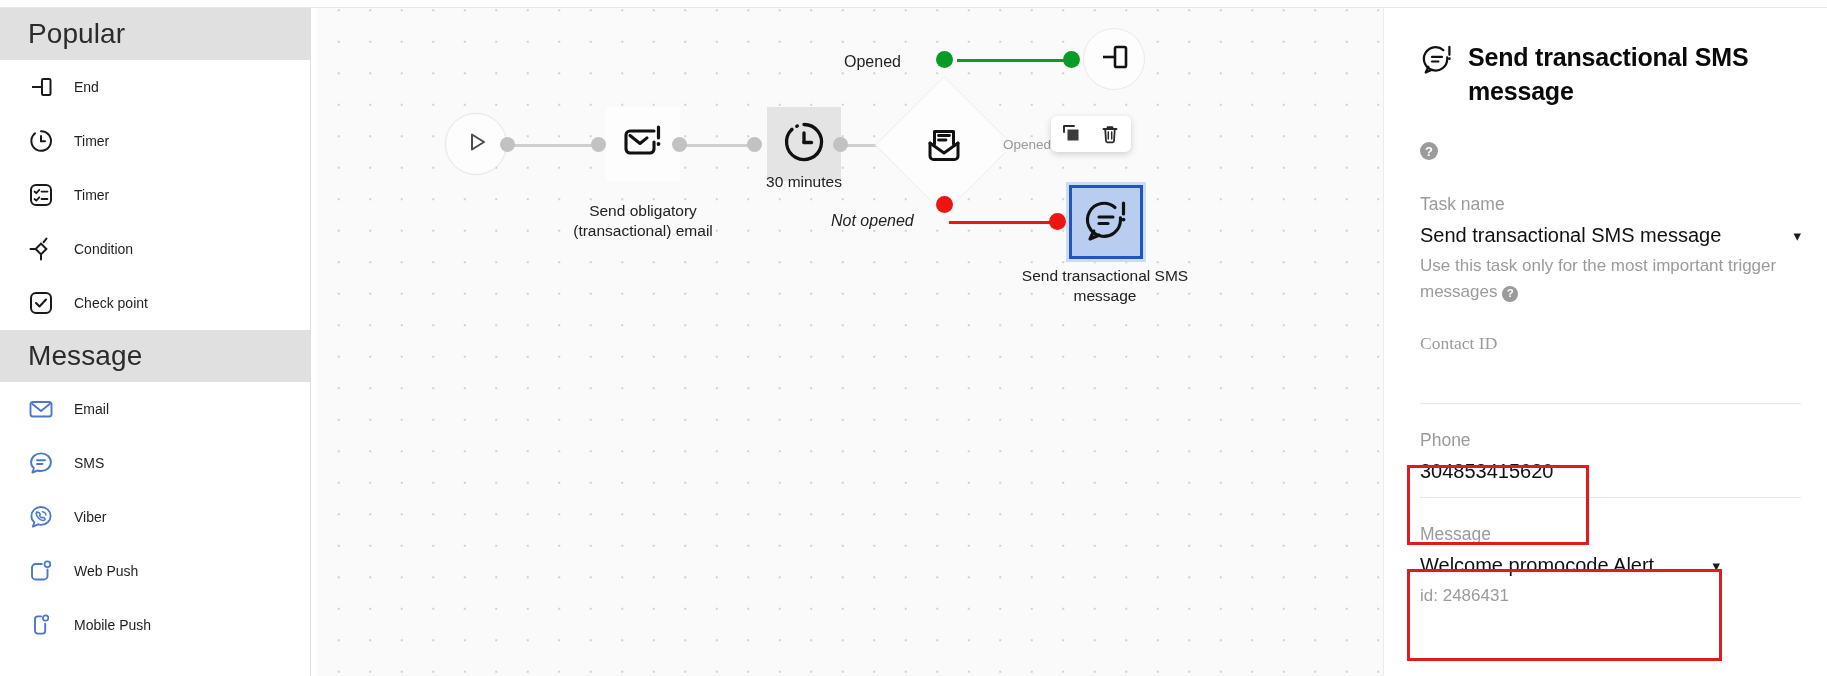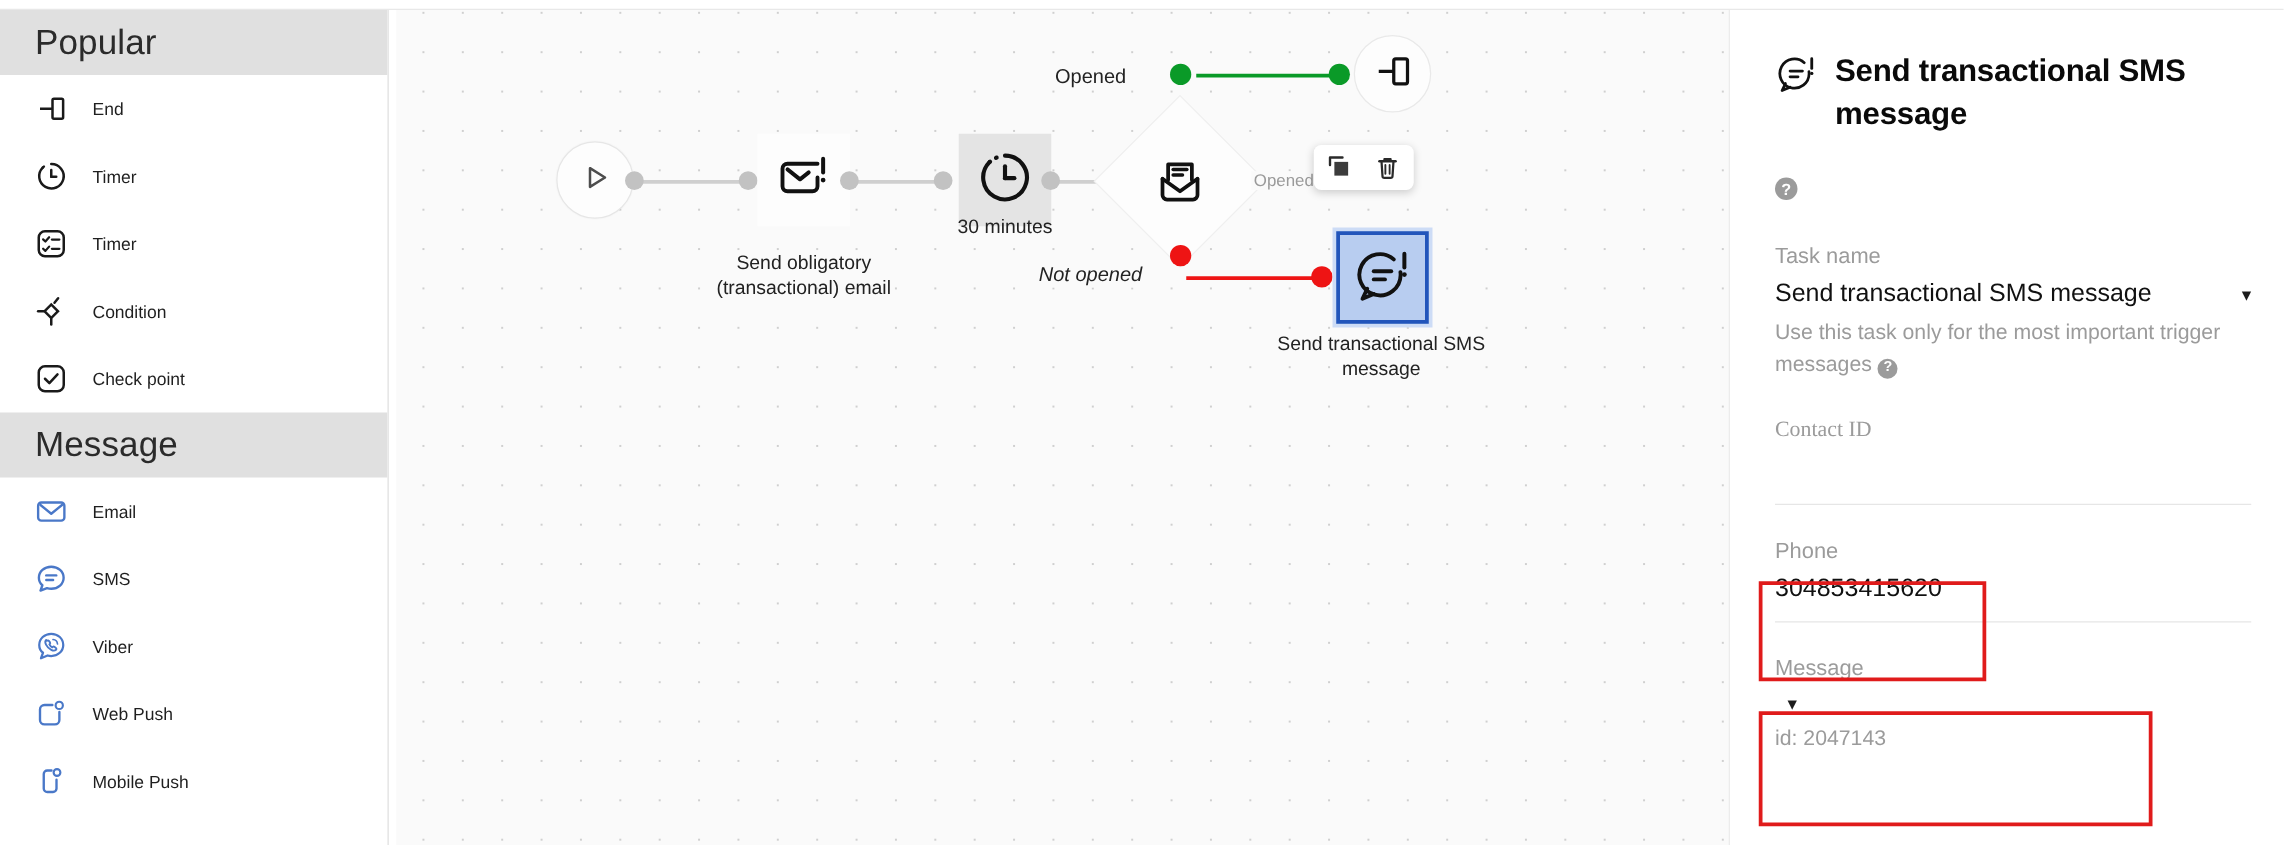--- a/index.html
+++ b/index.html
@@ -499,23 +499,24 @@
       <div class="field-label">Phone</div>
       <div class="field-value">
         <span>304853415620</span>
       </div>
       <div class="divider" style="margin-top:14px;"></div>
     </div>
 
     <div class="field" style="padding-top:26px;">
       <div class="field-label">Message</div>
       <div class="field-value" style="width:300px;">
+        <span class="nowrap">Welcome promocode Alert</span>
         <span class="chev">▾</span>
       </div>
-      <div class="field-hint">id: 2047143</div>
+      <div class="field-hint">id: 2486431</div>
     </div>
 
     <div class="hl-box" style="left:22px; top:457px; width:182px; height:80px;"></div>
     <div class="hl-box" style="left:22px; top:561px; width:315px; height:92px;"></div>
 
   </div>
 
 </div>
 
 </body></html>

